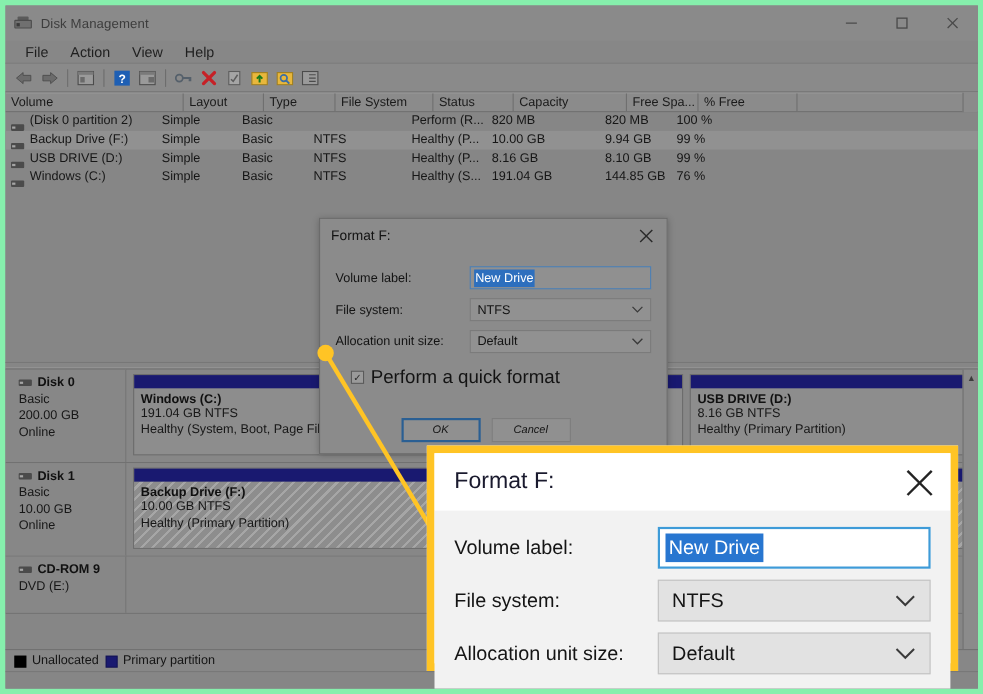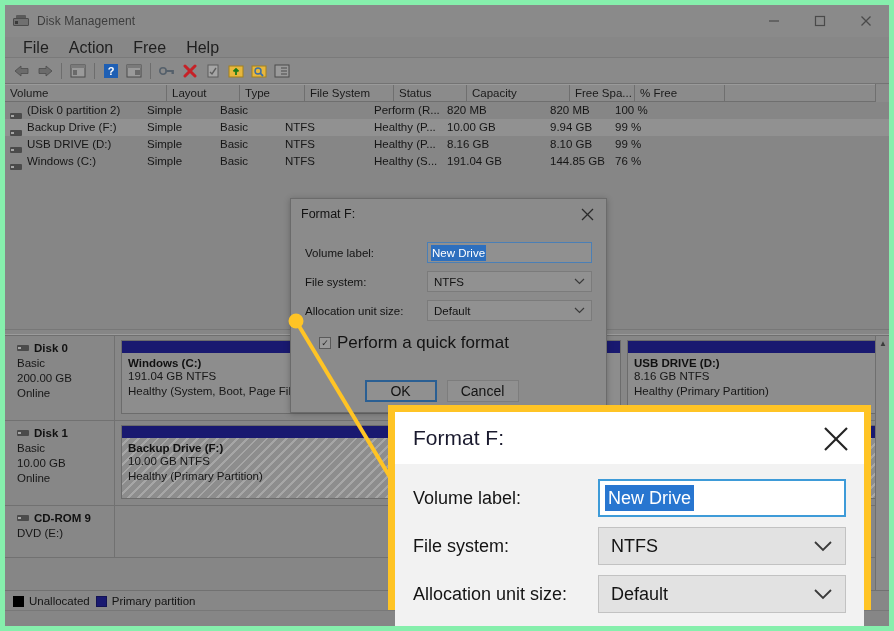--- a/index.html
+++ b/index.html
@@ -59,21 +59,21 @@
 
   
   .menubar {
     height: 21px; flex: 0 0 21px;
     background: #878787;
     display: flex; align-items: center;
     padding-left: 8px;
     border-bottom: 1px solid #7a7a7a;
   }
   .menu-item {
-    font-size: 16px; color: #1f1f1f;
+    font-size: 13px; color: #1f1f1f;
     padding: 0 10px; line-height: 21px;
   }
 
   
   .toolbar {
     height: 26px; flex: 0 0 26px;
     background: #8a8a8a;
     display: flex; align-items: center;
     padding-left: 6px;
     border-bottom: 1px solid #737373;
@@ -242,22 +242,22 @@
     display: flex; align-items: center; justify-content: center;
     font-size: 9px; color: #2a2a2a; flex: 0 0 12px;
   }
   .ctext { font-size: 17px; color: #131313; }
   .dlg-buttons {
     position: absolute; left: 0; right: 0; bottom: 10px;
     display: flex; justify-content: center; gap: 10px; padding-right: 14px;
   }
   .dbtn {
     width: 72px; height: 22px; background: #909090;
-    border: 1px solid #7d7d7d; font-size: 14px; color: #131313;
-    display: flex; align-items: center; justify-content: center;
+    border: 1px solid #7d7d7d; font-size: 10px; color: #131313;
+    display: flex; align-items: center; justify-content: center; font-style: italic;
   }
   .dbtn.primary { border: 2px solid #2a5f93; }
 
   
   #callout-leader { position: absolute; left: 0; top: 0; width: 894px; height: 631px; z-index: 40; pointer-events: none; }
 
   
   #zoom-callout {
     position: absolute; left: 388px; top: 405px;
     width: 483px; height: 205px;
@@ -320,21 +320,21 @@
             <line x1="1.5" y1="1.5" x2="10.5" y2="10.5" stroke="#4a4a4a" stroke-width="1.2"></line>
             <line x1="10.5" y1="1.5" x2="1.5" y2="10.5" stroke="#4a4a4a" stroke-width="1.2"></line>
           </svg>
       </div>
     </div>
   </div>
 
   <div class="menubar">
     <div class="menu-item">File</div>
     <div class="menu-item">Action</div>
-    <div class="menu-item">Free</div>
+    <div class="menu-item">View</div>
     <div class="menu-item">Help</div>
   </div>
 
   <div class="toolbar">
     <div class="tb">
       <svg width="18" height="14" viewBox="0 0 18 14">
           <path d="M8 2 L2 7 L8 12 L8 9.5 L15 9.5 L15 4.5 L8 4.5 Z" fill="#6b6b6b" stroke="#4b4b4b" stroke-width="0.8"></path>
         </svg>
     </div>
     <div class="tb">

